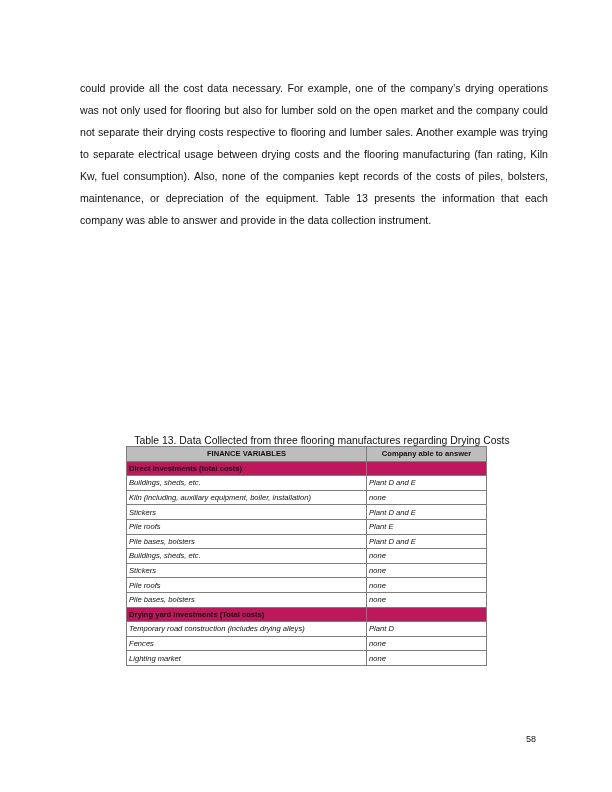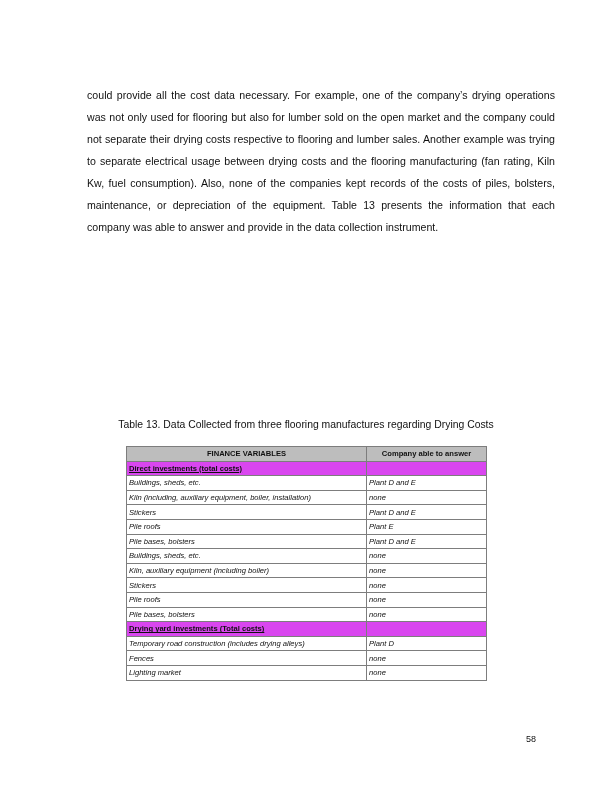--- a/index.html
+++ b/index.html
@@ -17,31 +17,31 @@
     }
     .paragraph {
       position: absolute;
       left: 72px;
       top: 69px;
       width: 468px;
       font-size: 10.6px;
       line-height: 22px;
       text-align: justify;
       text-align-last: left;
-      margin: 15px;
+      margin: 8px;
       letter-spacing: 0.02px;
     }
     .caption {
       position: absolute;
       left: 72px;
       top: 419px;
       width: 468px;
       text-align: center;
       font-size: 10.4px;
-      margin: 0;
+      margin: 16px;
     }
     table.data-table {
       position: absolute;
       left: 126px;
       top: 446px;
       width: 360px;
       border-collapse: collapse;
       font-size: 7.6px;
       table-layout: fixed;
     }
@@ -54,23 +54,22 @@
       padding: 0 2px;
       vertical-align: middle;
       white-space: nowrap;
       overflow: hidden;
     }
     table.data-table th {
       background: #bdbdbd;
       font-weight: bold;
     }
     tr.section td {
-      background: #d946ef;
+      background: #be185d;
       font-weight: bold;
-      text-decoration: underline;
     }
     tr.item td {
       background: #ffffff;
       font-style: italic;
     }
     .page-number {
       position: absolute;
       left: 526px;
       top: 734px;
       font-size: 9px;
@@ -119,24 +118,20 @@
     <tr class="item">
       <td>Pile bases, bolsters</td>
       <td>Plant D and E</td>
     </tr>
 
     <tr class="item">
       <td>Buildings, sheds, etc.</td>
       <td>none</td>
     </tr>
     <tr class="item">
-      <td>Kiln, auxiliary equipment (including boiler)</td>
-      <td>none</td>
-    </tr>
-    <tr class="item">
       <td>Stickers</td>
       <td>none</td>
     </tr>
     <tr class="item">
       <td>Pile roofs</td>
       <td>none</td>
     </tr>
     <tr class="item">
       <td>Pile bases, bolsters</td>
       <td>none</td>

